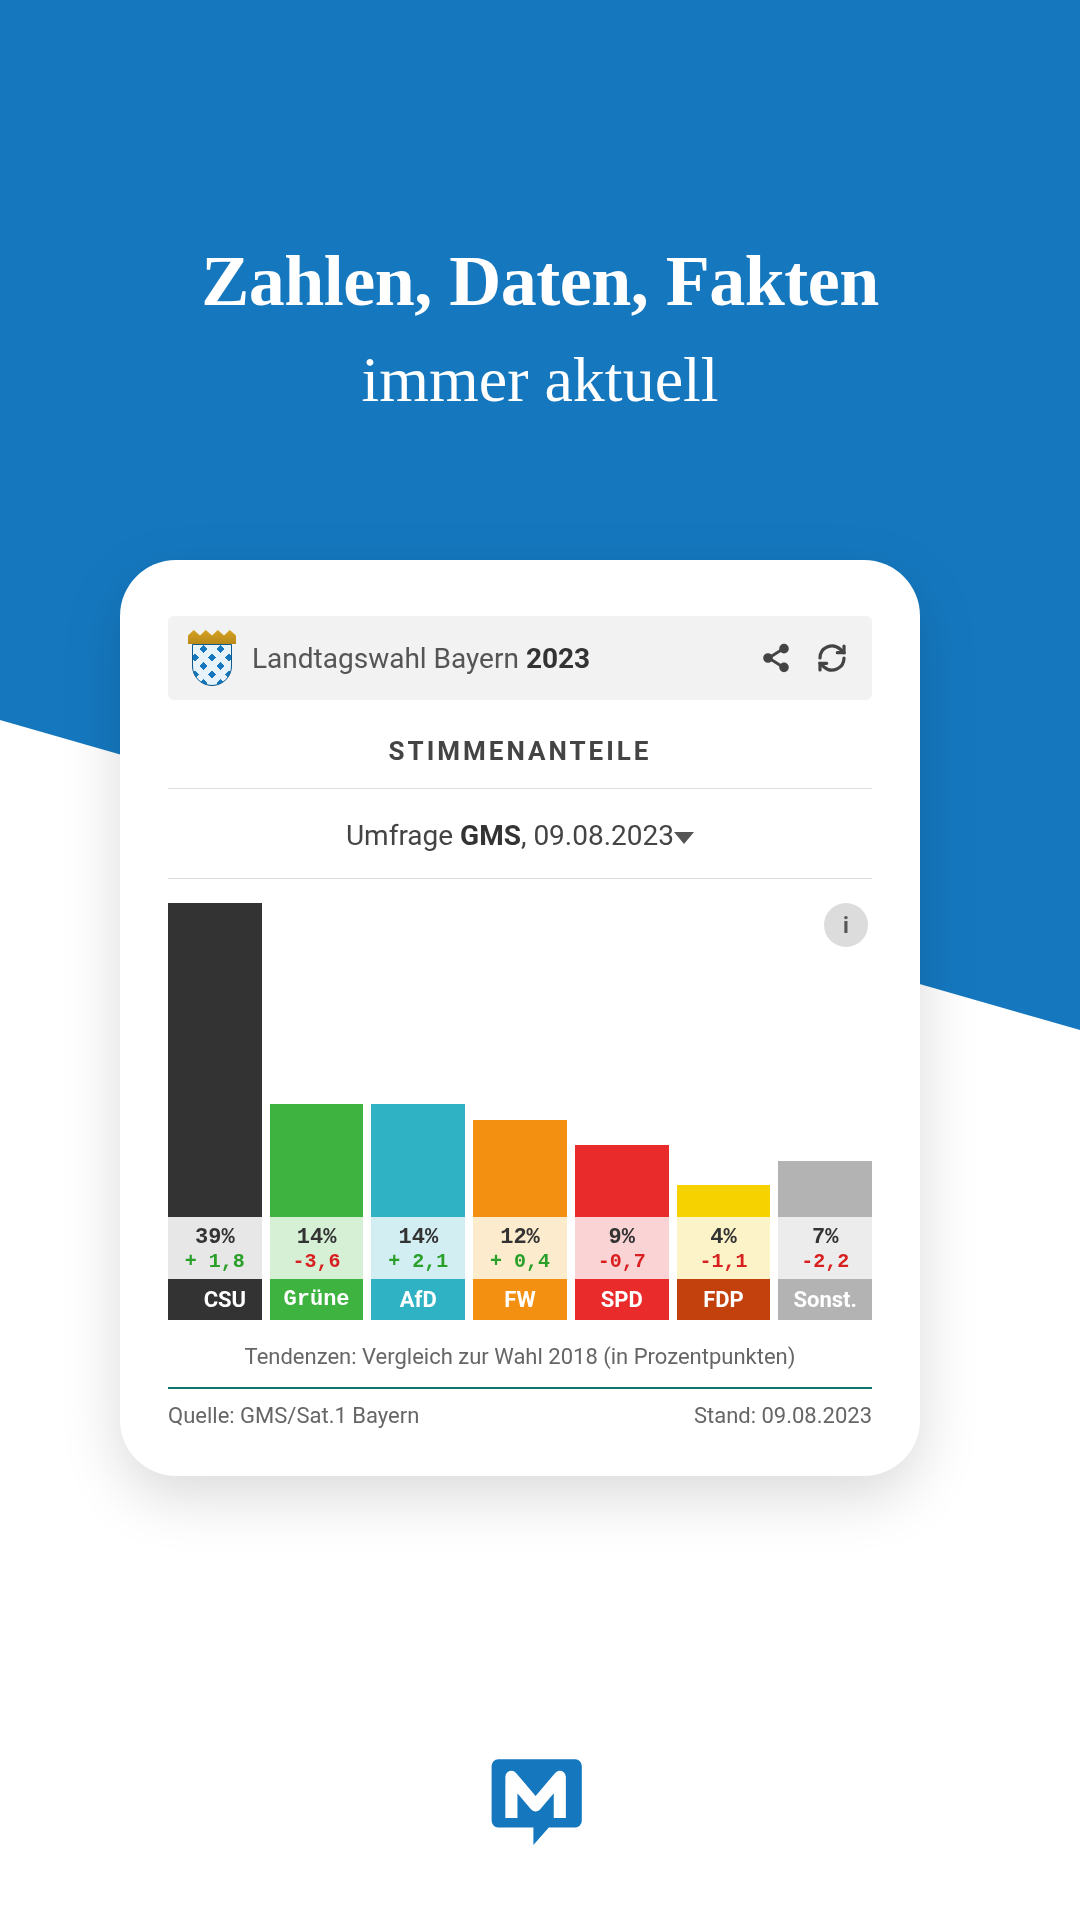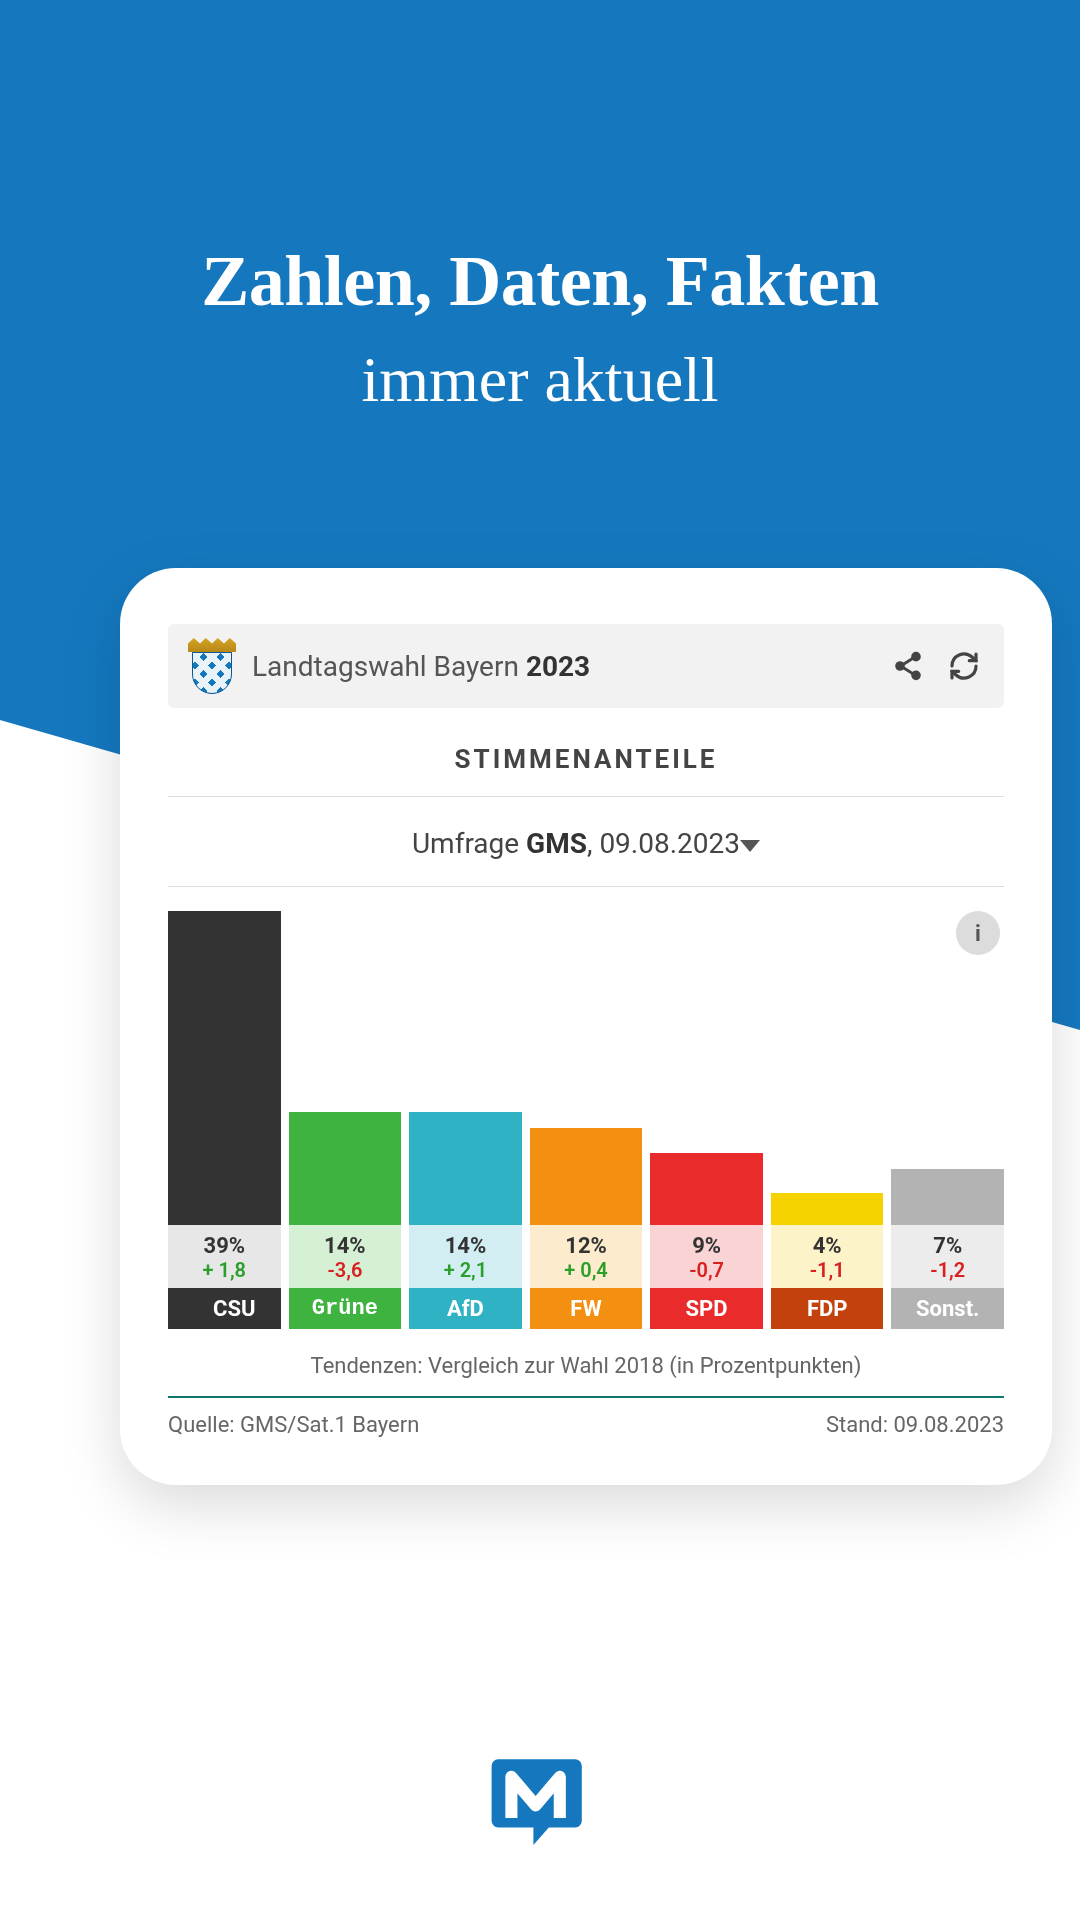--- a/index.html
+++ b/index.html
@@ -48,27 +48,26 @@
     .headline-light {
       font-family: Georgia, 'Times New Roman', serif;
       font-size: 64px;
       font-weight: 400;
       margin-top: 20px;
     }
     .card {
       position: absolute;
       top: 560px;
       left: 120px;
-      width: 932px;
+      width: 800px;
       background: #ffffff;
       border-radius: 56px;
       box-shadow: 0 20px 60px rgba(0,0,0,0.15);
       padding: 56px 48px 48px 48px;
       z-index: 3;
-      margin-top: 8px;
     }
     .card-header {
       background: #f2f2f2;
       border-radius: 6px;
       padding: 14px 20px;
       display: flex;
       align-items: center;
       gap: 16px;
     }
     .crest {
@@ -183,20 +182,21 @@
       display: flex;
       gap: 8px;
       margin-top: 0;
     }
     .label-cell {
       flex: 1;
       text-align: center;
     }
     .pct-box {
       padding: 8px 0 6px 0;
+      font-family: Liberation Mono, monospace;
     }
     .pct { font-size: 22px; font-weight: 700; color: #333; }
     .trend { font-size: 20px; font-weight: 600; }
     .trend.pos { color: #2aa02a; }
     .trend.neg { color: #d92020; }
     .name-box {
       padding: 8px 0;
       color: #fff;
       font-size: 22px;
       font-weight: 700;
@@ -339,21 +339,21 @@
       <div class="label-cell">
         <div class="pct-box" style="background: rgb(252, 244, 200);">
           <div class="pct">4%</div>
           <div class="trend neg">-1,1</div>
         </div>
         <div class="name-box" style="background: #c2410c;">FDP</div>
       </div>
       <div class="label-cell">
         <div class="pct-box" style="background: rgb(236, 236, 236);">
           <div class="pct">7%</div>
-          <div class="trend neg">-1,2</div>
+          <div class="trend neg">-2,2</div>
         </div>
         <div class="name-box" style="background: rgb(179, 179, 179);">Sonst.</div>
       </div>
     </div>
 
   <div class="footnote">Tendenzen: Vergleich zur Wahl 2018 (in Prozentpunkten)</div>
 
   <div class="footer-row">
     <span>Quelle: GMS/Sat.1 Bayern</span>
     <span>Stand: 09.08.2023</span>

